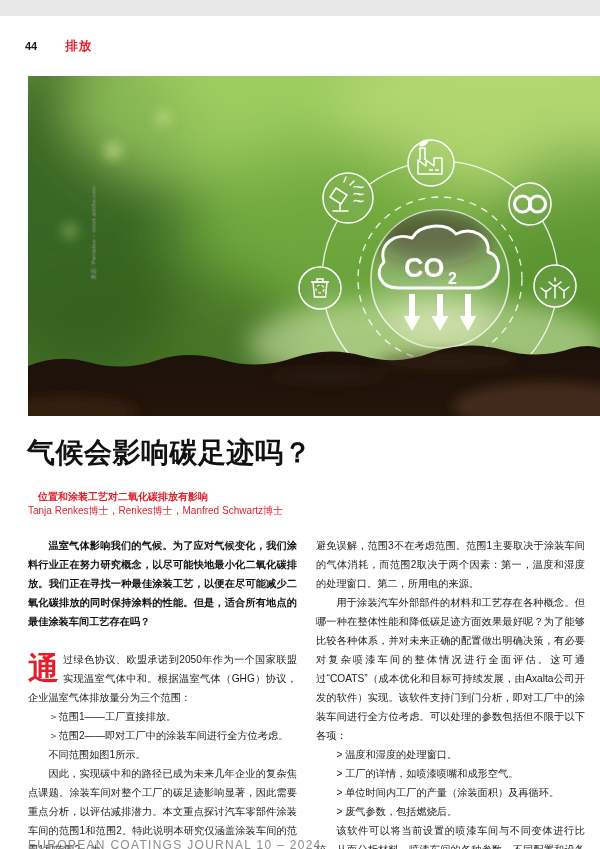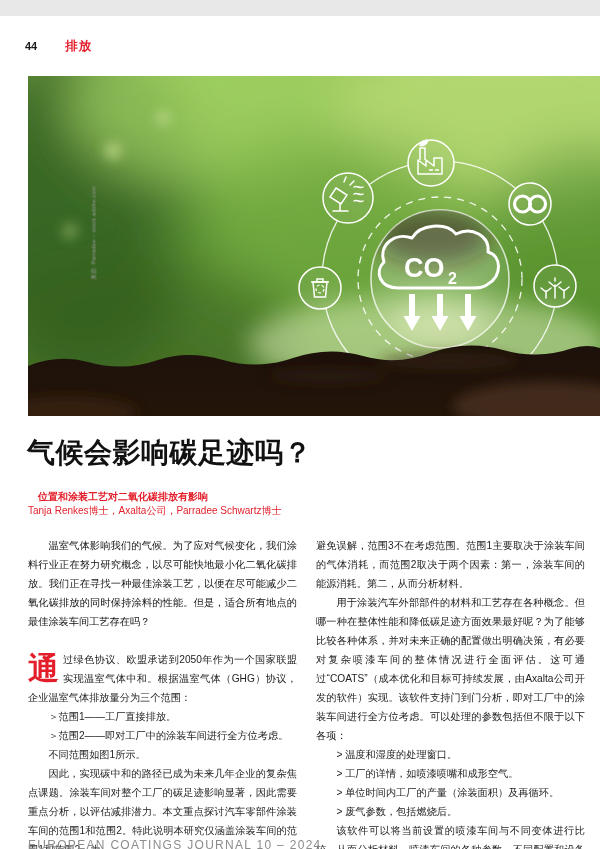--- a/index.html
+++ b/index.html
@@ -21,21 +21,21 @@
   
   .title{position:absolute;left:27px;top:418px;font-size:28px;font-weight:bold;color:#111;
     letter-spacing:.5px;margin:0;}
   .subtitle{position:absolute;left:38px;top:474px;font-size:10px;font-weight:bold;color:#e31e2a;}
   .authors{position:absolute;left:28px;top:488px;font-size:10px;color:#e31e2a;}
   
   .columns{position:absolute;left:28px;top:520px;width:557px;display:flex;gap:19px;}
   .col{width:269px;font-size:10.2px;line-height:19px;text-align:justify;color:#222;}
   .col p{margin:0;}
   .col p.indent{text-indent:2em;}
-  .lead{font-weight:normal;color:#111;text-indent:2em;margin-bottom:19px !important;}
+  .lead{font-weight:bold;color:#111;text-indent:2em;margin-bottom:19px !important;}
   .dropcap-para{margin-top:19px !important;}
   .dropcap{float:left;color:#e31e2a;font-weight:bold;font-size:31px;line-height:34px;margin:2px 4px 0 0;}
   .bullet{padding-left:2em;}
   
   .pg-footer{position:absolute;left:28px;top:822px;font-size:12px;letter-spacing:1.3px;color:#8c8c8c;}
 </style>
 </head>
 <body>
 
 <div class="page">
@@ -181,33 +181,33 @@
           <ellipse cx="40" cy="336" rx="70" ry="16" fill="#3a2515" opacity="0.7"></ellipse>
           <ellipse cx="300" cy="300" rx="60" ry="8" fill="#33200f" opacity="0.5"></ellipse>
           <ellipse cx="420" cy="285" rx="70" ry="8" fill="#3d2817" opacity="0.5"></ellipse>
         </g>
       </g>
     </svg>
   </div>
 
   <h1 class="title">气候会影响碳足迹吗？</h1>
   <div class="subtitle">位置和涂装工艺对二氧化碳排放有影响</div>
-  <div class="authors">Tanja Renkes博士，Axalta公司，Parradee Schwartz博士</div>
+  <div class="authors">Tanja Renkes博士，Renkes博士，Manfred Schwartz博士</div>
 
   <div class="columns">
     <div class="col">
       <p class="lead">温室气体影响我们的气候。为了应对气候变化，我们涂料行业正在努力研究概念，以尽可能快地最小化二氧化碳排放。我们正在寻找一种最佳涂装工艺，以便在尽可能减少二氧化碳排放的同时保持涂料的性能。但是，适合所有地点的最佳涂装车间工艺存在吗？</p>
       <p class="dropcap-para"><span class="dropcap">通</span><span>过绿色协议、欧盟承诺到2050年作为一个国家联盟实现温室气体中和。根据温室气体（GHG）协议，企业温室气体排放量分为三个范围：</span></p>
       <div class="bullet">＞范围1——工厂直接排放。</div>
       <div class="bullet">＞范围2——即对工厂中的涂装车间进行全方位考虑。</div>
       <p class="indent">不同范围如图1所示。</p>
       <p class="indent">因此，实现碳中和的路径已成为未来几年企业的复杂焦点课题。涂装车间对整个工厂的碳足迹影响显著，因此需要重点分析，以评估减排潜力。本文重点探讨汽车零部件涂装车间的范围1和范围2。特此说明本研究仅涵盖涂装车间的范围1和范围2，为</p>
     </div>
     <div class="col">
-      <p>避免误解，范围3不在考虑范围。范围1主要取决于涂装车间的气体消耗，而范围2取决于两个因素：第一，涂装车间的能源消耗。第二，从而分析材料。</p>
+      <p>避免误解，范围3不在考虑范围。范围1主要取决于涂装车间的气体消耗，而范围2取决于两个因素：第一，温度和湿度的处理窗口。第二，所用电的来源。</p>
       <p class="indent">用于涂装汽车外部部件的材料和工艺存在各种概念。但哪一种在整体性能和降低碳足迹方面效果最好呢？为了能够比较各种体系，并对未来正确的配置做出明确决策，有必要对复杂喷漆车间的整体情况进行全面评估。这可通过“COATS”（成本优化和目标可持续发展，由Axalta公司开发的软件）实现。该软件支持门到门分析，即对工厂中的涂装车间进行全方位考虑。可以处理的参数包括但不限于以下各项：</p>
       <div class="bullet">&gt; 温度和湿度的处理窗口。</div>
       <div class="bullet">&gt; 工厂的详情，如喷漆喷嘴和成形空气。</div>
       <div class="bullet">&gt; 单位时间内工厂的产量（涂装面积）及再循环。</div>
       <div class="bullet">&gt; 废气参数，包括燃烧后。</div>
       <p class="indent">该软件可以将当前设置的喷漆车间与不同变体进行比较，从而分析材料、喷漆车间的各种参数、不同配置和设备对整体二</p>
     </div>
   </div>
 
   <div class="pg-footer">EUROPEAN COATINGS JOURNAL 10 – 2024</div>

